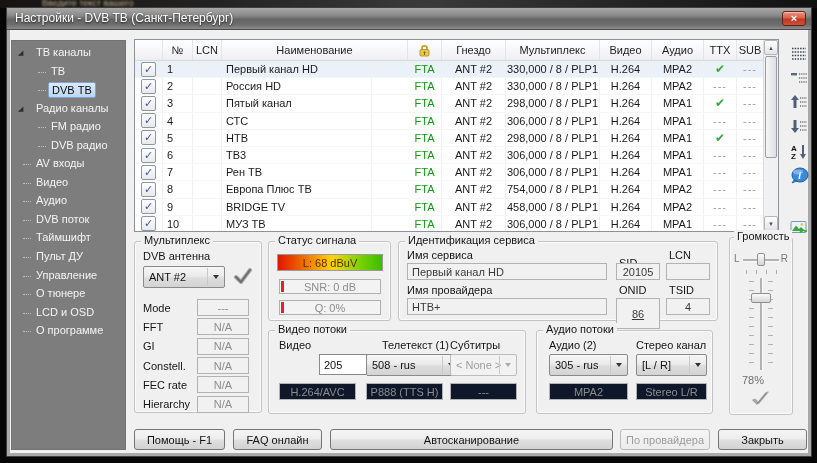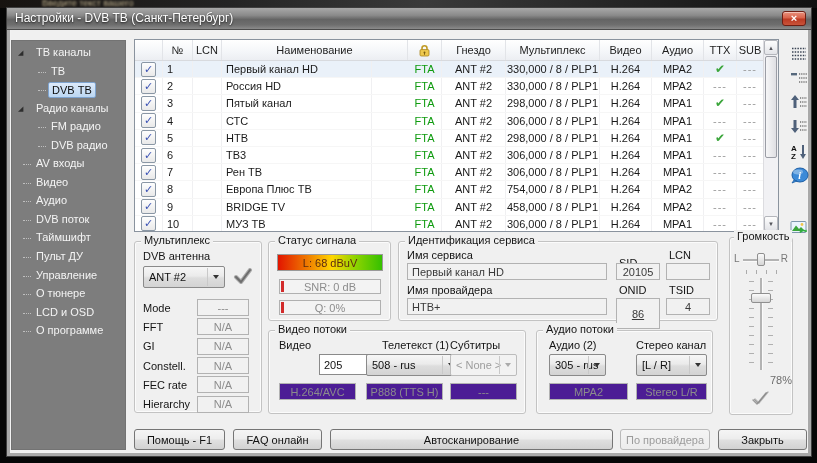--- a/index.html
+++ b/index.html
@@ -65,21 +65,21 @@
   .sthumb{position:absolute;left:1px;top:16px;width:12px;height:102px;border:1px solid #9b9da5;border-radius:2px;
           background:linear-gradient(90deg,#f6f6f7,#dfdfe3);box-sizing:border-box;}
 
   
   .ticon{position:absolute;left:781px;width:22px;height:22px;display:flex;align-items:center;justify-content:center;cursor:default;}
 
   
   .gbox{position:absolute;border:1px solid #c3c3c3;border-radius:3px;box-shadow:inset 0 0 0 1px rgba(255,255,255,.75);box-sizing:border-box;}
   .gtitle{position:absolute;top:-8px;left:6px;background:#f0f0f0;padding:0 3px;font-size:11px;color:#141414;white-space:nowrap;}
   .lab{position:absolute;font-size:11px;color:#141414;white-space:nowrap;}
-  .robox{position:absolute;border:1px solid #b2b2b2;background:#4c1d95;color:#8c8c8c;font-size:11px;
+  .robox{position:absolute;border:1px solid #b2b2b2;background:#0f172a;color:#8c8c8c;font-size:11px;
          display:flex;align-items:center;justify-content:center;box-sizing:border-box;}
   .sfield{position:absolute;border:1px solid #b2b2b2;background:#f1f1f1;color:#3a3a3a;font-size:11px;
           display:flex;align-items:center;padding:0 4px;box-sizing:border-box;}
   .sfield.ctr{justify-content:center;padding:0;}
   .tinput{position:absolute;border:1px solid #8a8a8a;background:#fff;font-size:11px;color:#111;
           padding:0 4px;box-sizing:border-box;font-family:inherit;}
   .combo{position:absolute;border:1px solid #8a8a8a;border-radius:2px;height:22px;
          background:linear-gradient(180deg,#f6f6f6,#ebebeb 45%,#dddddd 55%,#d3d3d3);
          font-size:11px;color:#111;display:flex;align-items:center;padding:0 20px 0 5px;box-sizing:border-box;white-space:nowrap;}
   .combo .arrbox{position:absolute;right:1px;top:1px;bottom:1px;width:15px;border-left:1px solid #c9c9c9;
@@ -110,21 +110,21 @@
           background:linear-gradient(180deg,#fafafa,#d6d6d6);box-sizing:border-box;}
   .hticks{position:absolute;left:16px;top:32px;width:33px;height:4px;
           background:repeating-linear-gradient(90deg,#ababab 0 1px,transparent 1px 10px);}
   .vtrack{position:absolute;left:30px;top:40px;width:2px;height:92px;background:#b3b3b3;box-shadow:1px 0 0 #fafafa;}
   .vticksL{position:absolute;left:19px;top:43px;width:5px;height:87px;
            background:repeating-linear-gradient(180deg,#b0b0b0 0 1px,transparent 1px 9px);}
   .vticksR{position:absolute;left:38px;top:43px;width:5px;height:87px;
            background:repeating-linear-gradient(180deg,#b0b0b0 0 1px,transparent 1px 9px);}
   .vthumb{position:absolute;left:21px;top:55px;width:20px;height:10px;border:1px solid #8f8f8f;border-radius:2px;
           background:linear-gradient(180deg,#fbfbfb,#d5d5d5);box-sizing:border-box;}
-  .vpct{position:absolute;left:0;top:136px;width:100%;text-align:right;font-size:11px;color:#6e6e6e;}
+  .vpct{position:absolute;left:12px;top:136px;width:100%;text-align:left;font-size:11px;color:#6e6e6e;}
   .vcheck{position:absolute;left:50%;top:151px;transform:translateX(-50%);}
 
   
   .btn{position:absolute;top:421px;height:21px;border:1px solid #757575;border-radius:3px;
        background:linear-gradient(180deg,#f5f5f5,#ededed 45%,#dfdfdf 55%,#d2d2d2);
        font-size:11px;color:#111;display:flex;align-items:center;justify-content:center;box-sizing:border-box;cursor:default;}
   .btn.disabled{color:#9b9b9b;border-color:#bababa;background:linear-gradient(180deg,#f5f5f5,#ececec);}
 </style>
 </head>
 <body>
@@ -539,21 +539,21 @@
         <span class="arrbox">
             <span class="arr"></span>
           </span>
       </div>
       <div class="robox" style="left:181px;top:52px;width:67px;height:17px;">---</div>
     </div>
 
     <div class="gbox" style="left:529px;top:322px;width:177px;height:84px;">
       <span class="gtitle">Аудио потоки</span>
       <span class="lab" style="left:12px;top:8px;">Аудио (2)</span>
-      <div class="combo" style="left:12px;top:23px;width:57px;">
+      <div class="combo" style="left:12px;top:23px;width:79px;">
         <span>305 - rus</span>
         <span class="arrbox">
             <span class="arr"></span>
           </span>
       </div>
       <div class="robox" style="left:12px;top:52px;width:79px;height:17px;">MPA2</div>
       <span class="lab" style="left:99px;top:8px;">Стерео канал</span>
       <div class="combo" style="left:99px;top:23px;width:71px;">
         <span>[L / R]</span>
         <span class="arrbox">

